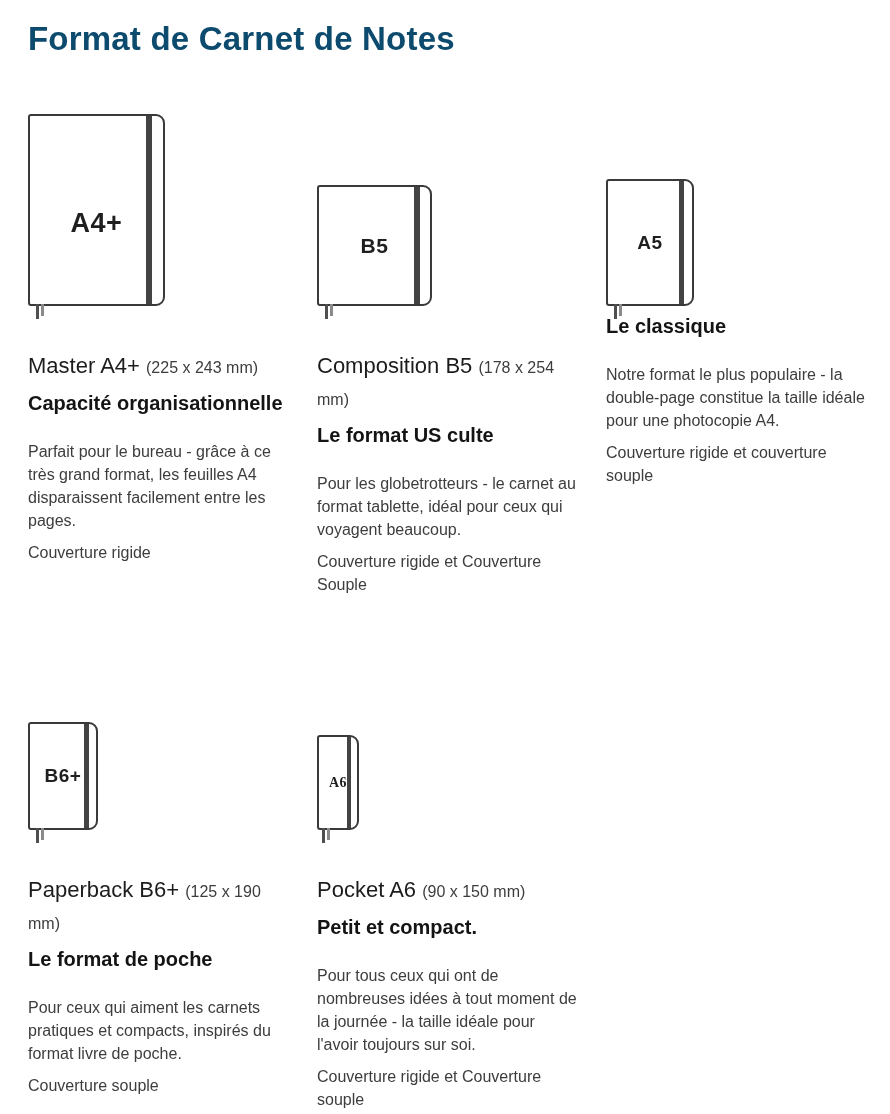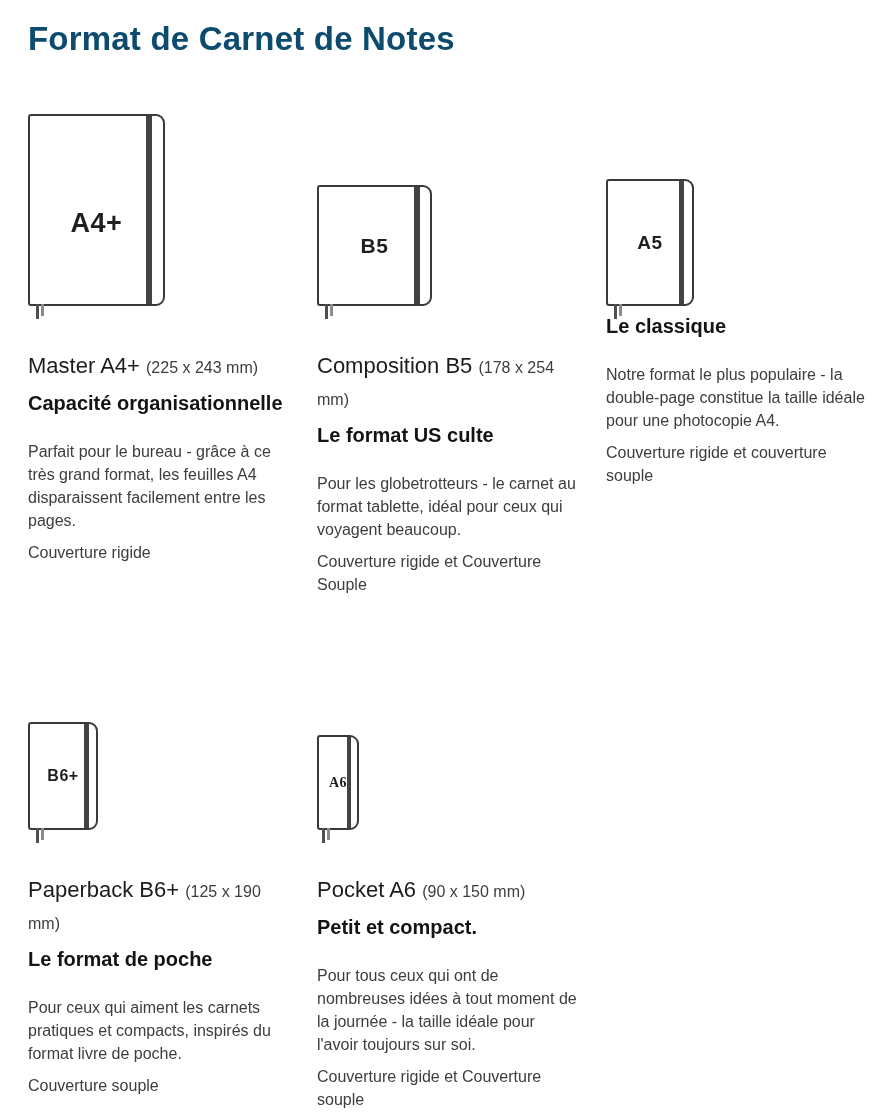--- a/index.html
+++ b/index.html
@@ -51,21 +51,21 @@
   .nb-4 .band { right: 6px;  width: 4px; }
 
   .nb-label {
     position: absolute; inset: 0;
     display: flex; align-items: center; justify-content: center;
     font-weight: 700; color: #1f1f1f; letter-spacing: 0.5px;
   }
   .nb-0 .nb-label { font-size: 27px; margin-top: 26px; }
   .nb-1 .nb-label { font-size: 21px; }
   .nb-2 .nb-label { font-size: 19px; }
-  .nb-3 .nb-label { font-size: 16px; }
+  .nb-3 .nb-label { font-size: 19px; }
   .nb-4 .nb-label { font-size: 14px; }
 
   .ribbon { position: absolute; top: 100%; }
   .ribbon-a { left: 6px;  width: 3px; height: 15px; background: var(--ribbon-dark, #4f4f4f); }
   .ribbon-b { left: 11px; width: 3px; height: 12px; background: var(--ribbon-light, #8a8a8a); }
   .nb-4 .ribbon-a { left: 3px; }
   .nb-4 .ribbon-b { left: 8px; }
 
   .card-title {
     margin: 45px 0 0 0;

